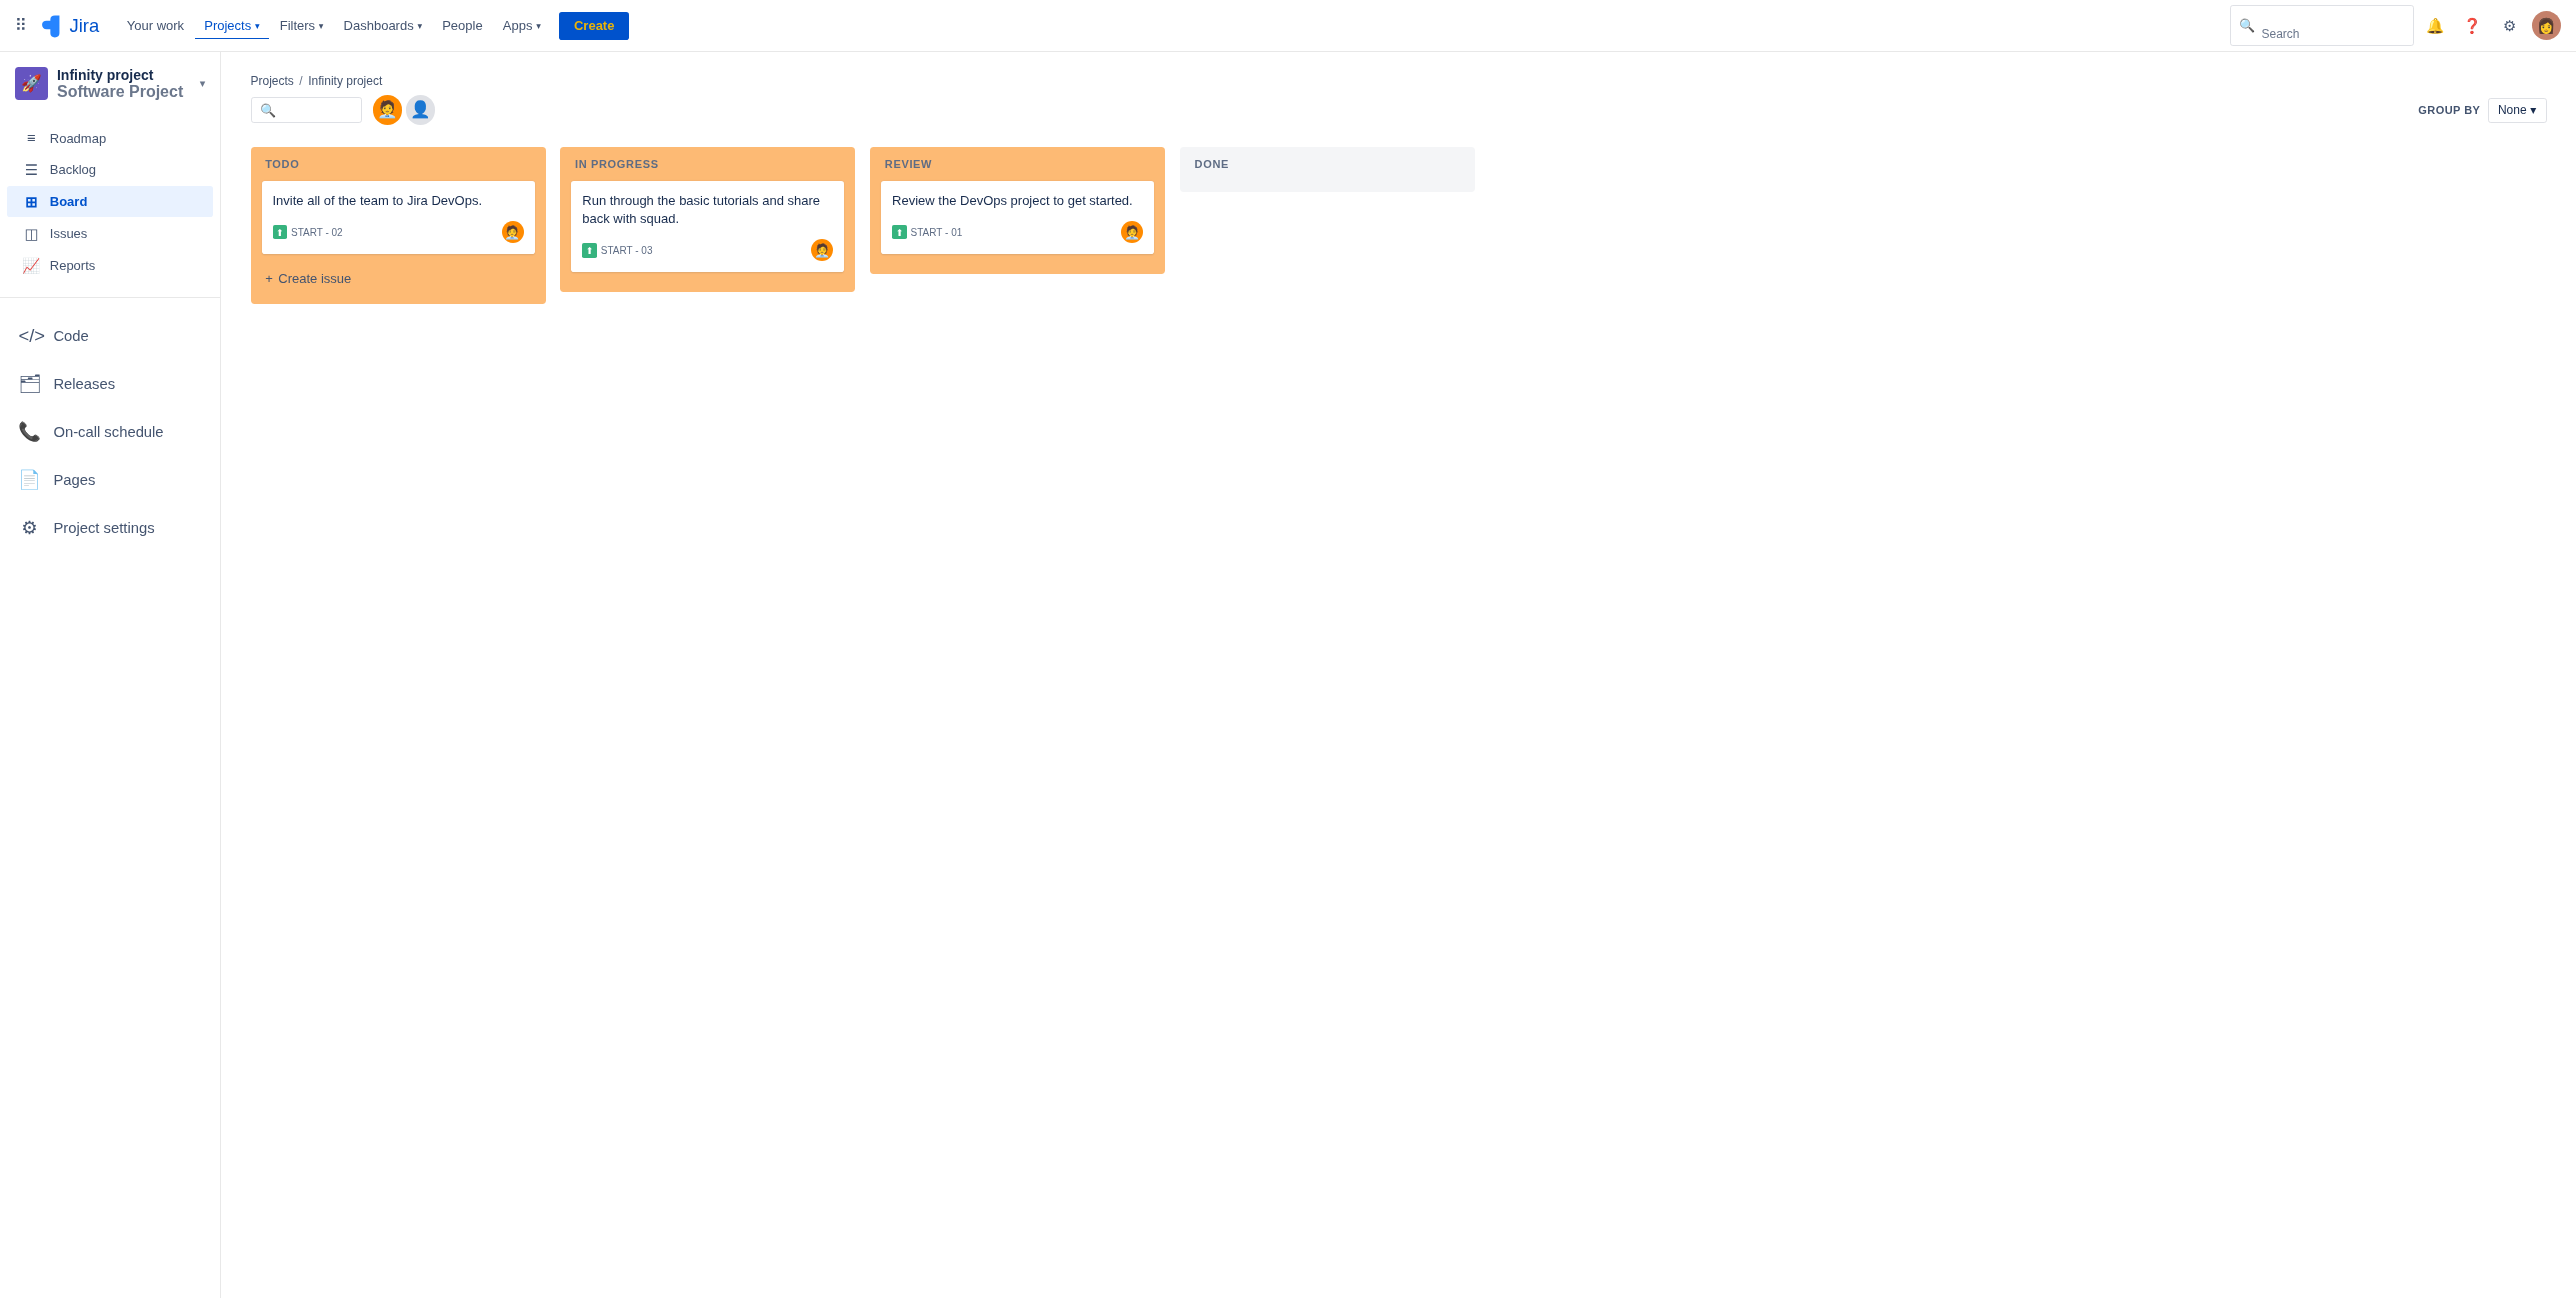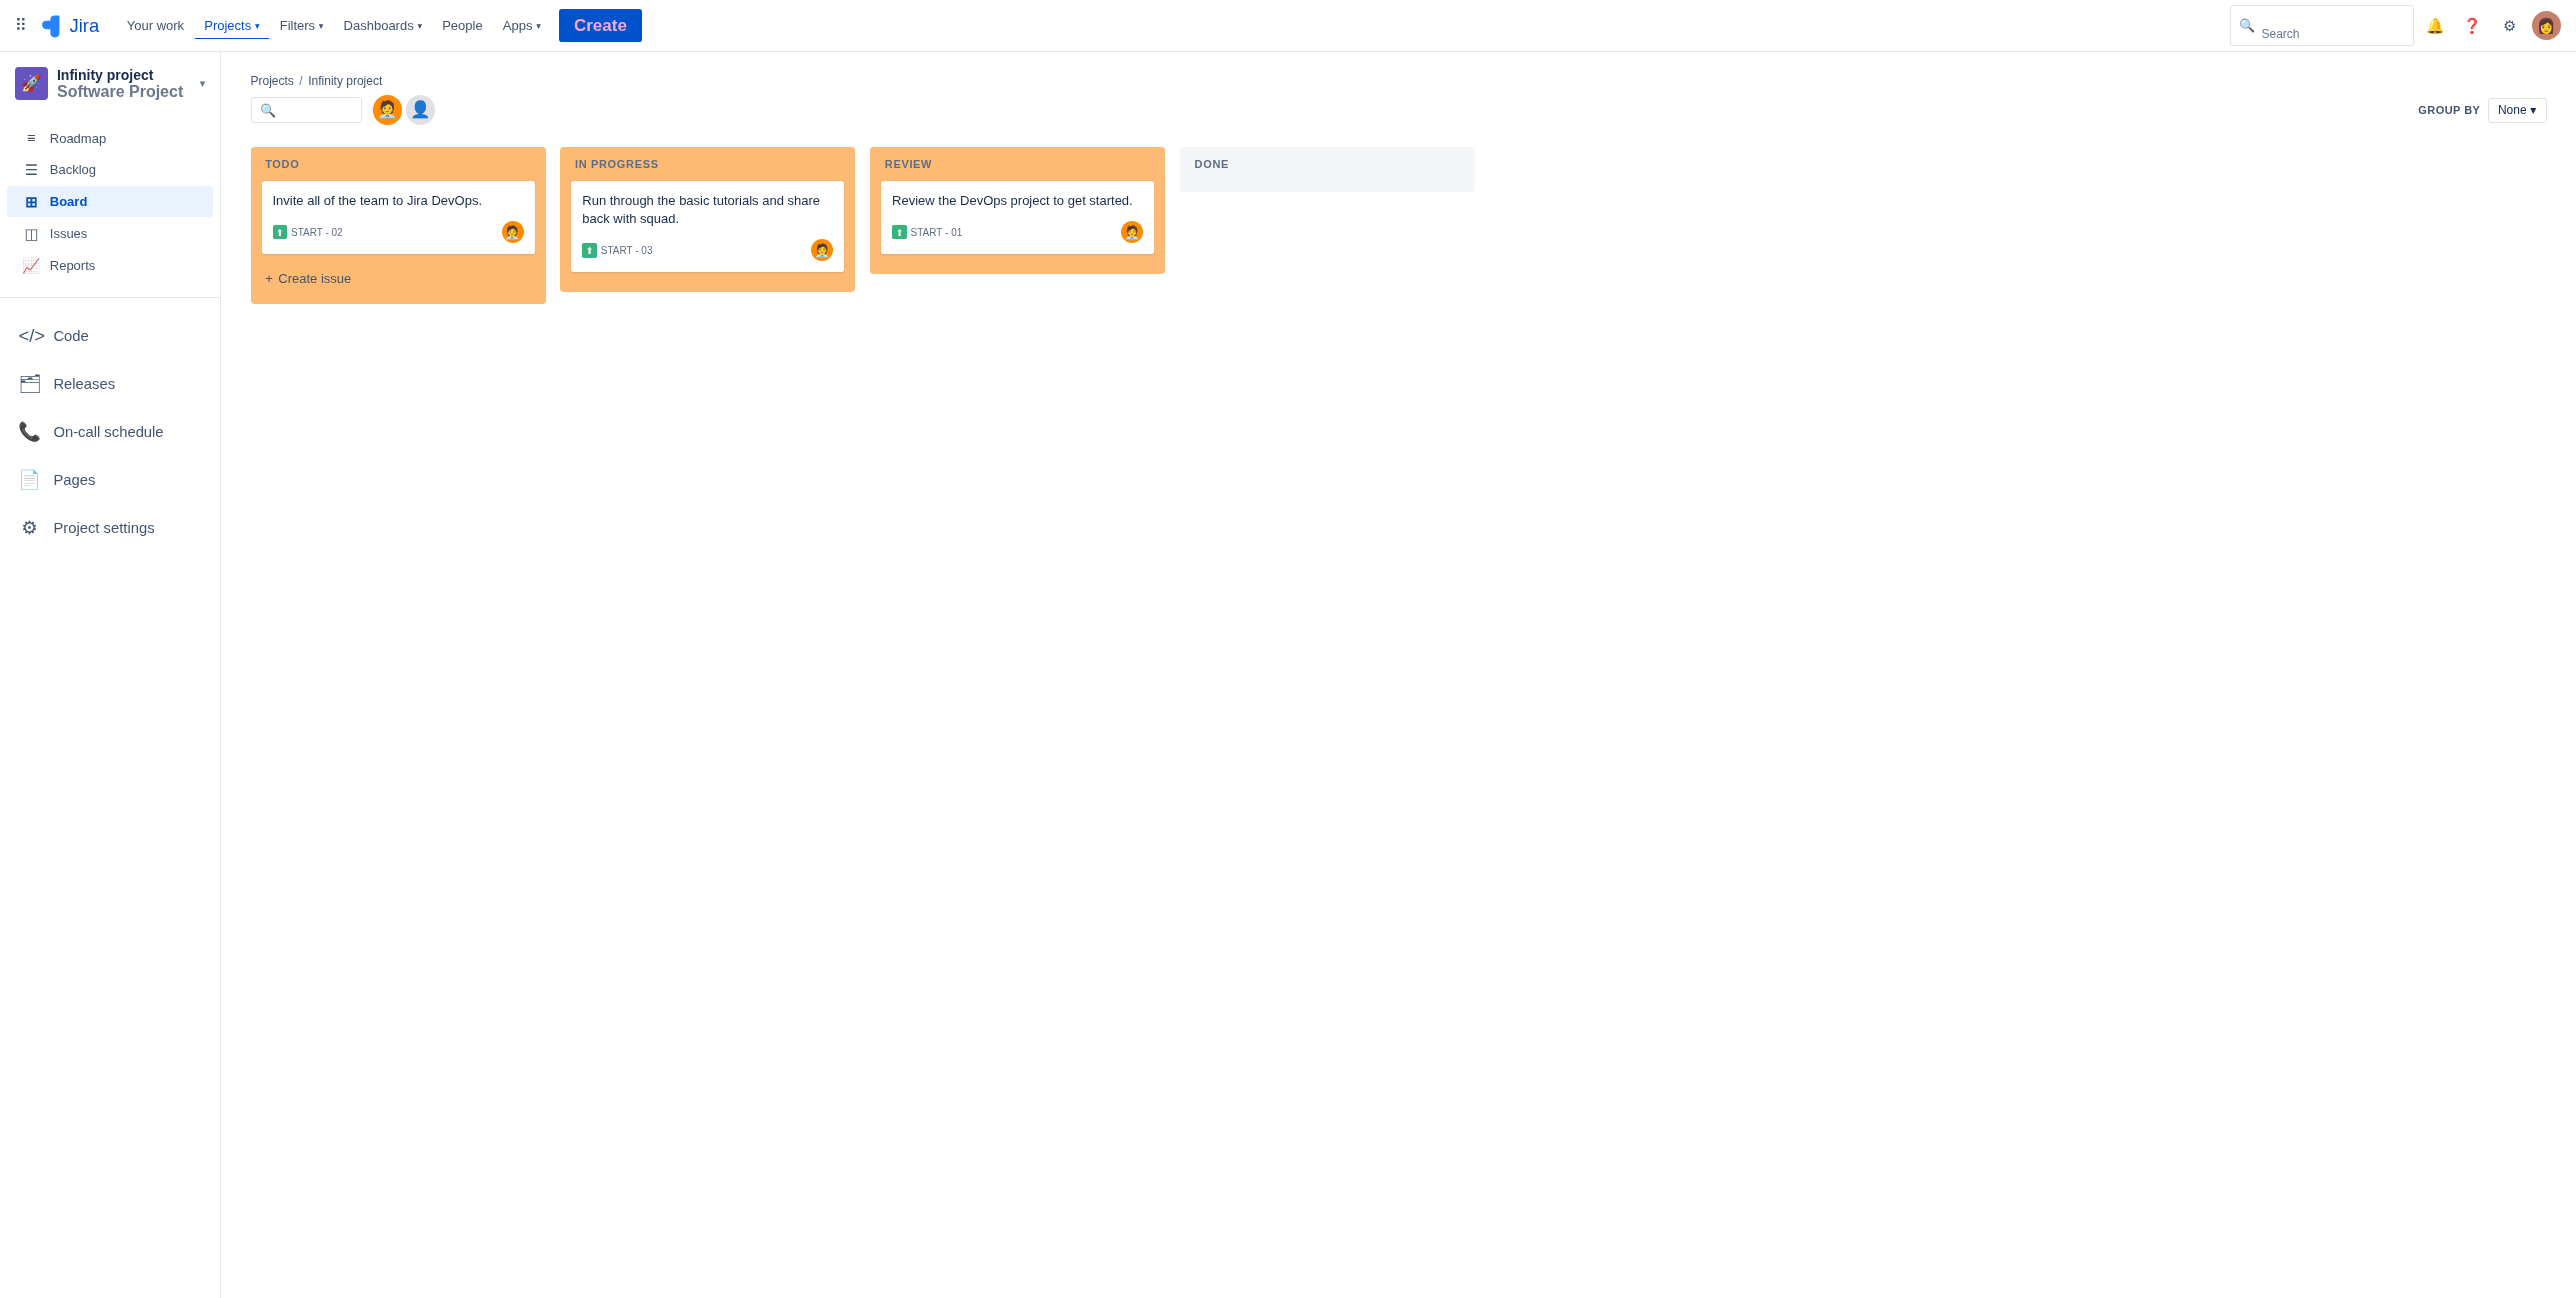--- a/index.html
+++ b/index.html
@@ -28,25 +28,25 @@
       padding: 5.5px 9.2px;
       border-radius: 2.8px;
       font-size: 13px;
       color: #44546f;
       cursor: pointer;
       white-space: nowrap;
     }
     .topnav-link.active { color: #0052cc; border-bottom: 1.8px solid #0052cc; border-radius: 0; }
     .topnav-create {
       background: #0052cc;
-      color: #f9a8d4;
+      color: #eab308;
       border: none;
       border-radius: 2.8px;
       padding: 6.5px 14.8px;
-      font-size: 17px;
+      font-size: 13px;
       font-weight: 600;
       cursor: pointer;
       margin-left: 7.4px;
     }
     .topnav-right { display: flex; align-items: center; gap: 7.4px; margin-left: auto; }
     .search-box {
       display: flex; align-items: center;
       border: 0.9px solid #dfe1e6;
       border-radius: 2.8px;
       padding: 4.6px 9.2px;

